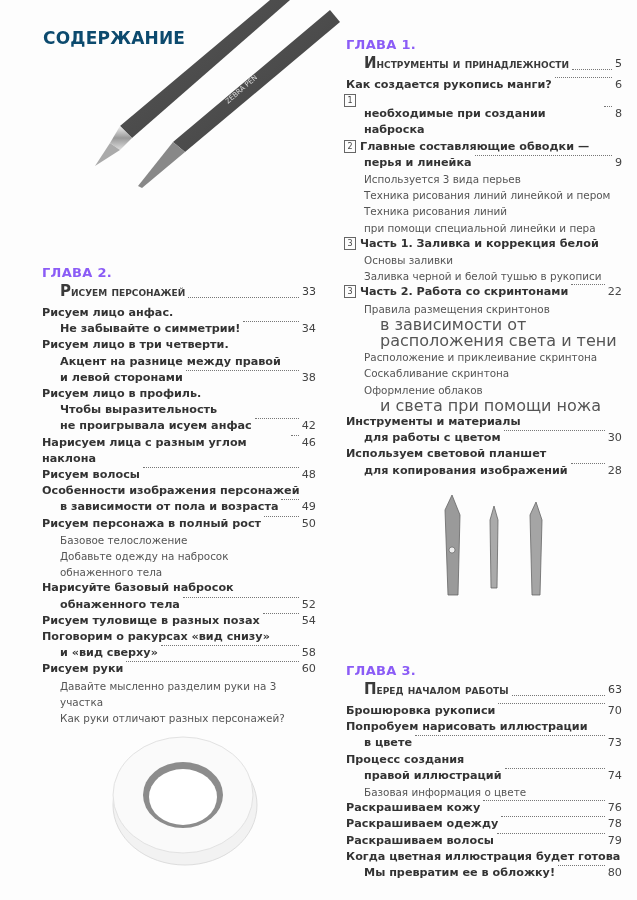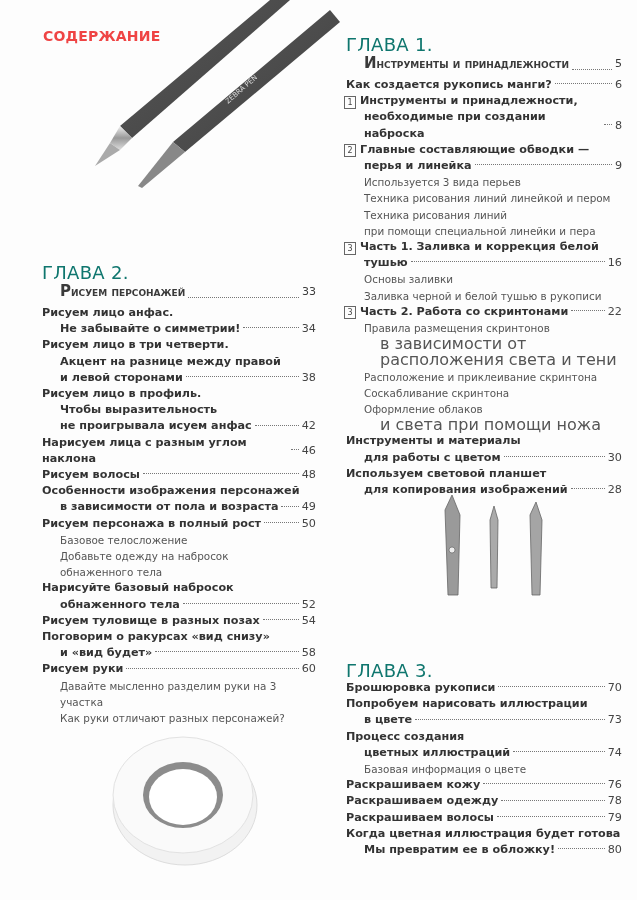--- a/index.html
+++ b/index.html
@@ -1,30 +1,30 @@
 <!DOCTYPE html>
 <html><head>
 <meta charset="utf-8">
 <style>
   html, body { margin:0; padding:0; background:#ffffff; }
   body { width:637px; height:900px; position:relative; overflow:hidden;
          font-family:"DejaVu Sans", "Liberation Sans", sans-serif; color:#333; }
   .page { position:absolute; inset:0; background:#fdfdfd; }
-  .title { position:absolute; left:43px; top:28px; font-size:14px; font-weight:bold;
-           color:#ef4444; letter-spacing:0.2px; font-family:"DejaVu Sans", sans-serif; }
+  .title { position:absolute; left:43px; top:28px; font-size:17px; font-weight:bold;
+           color:#0c4a6e; letter-spacing:0.2px; font-family:"DejaVu Sans", sans-serif; }
   .col { position:absolute; font-size:11.2px; line-height:16.2px; }
   .col-right { left:346px; width:276px; top:36px; }
   .col-left { left:42px; width:274px; top:264px; }
   .col-r3 { left:346px; width:276px; top:662px; }
 
-  .chap-num { font-weight:normal; font-size:18px; color:#0f766e; line-height:18px; letter-spacing:0.3px; }
+  .chap-num { font-weight:bold; font-size:13px; color:#8b5cf6; line-height:18px; letter-spacing:0.3px; }
   .chap-title { display:flex; align-items:flex-end; padding-left:18px; font-weight:bold; color:#3a3a3a;
                 font-variant:small-caps; font-size:12.5px; line-height:18px; margin-bottom:4px; }
   .chap-title .cap { font-size:15px; }
-  .row { display:flex; align-items:center; }
+  .row { display:flex; align-items:flex-start; }
   .row.b { font-weight:bold; color:#333; }
   .row.sub { color:#555; font-size:10.4px; padding-left:18px; }
   .row.sub2 { color:#555; font-size:16px; padding-left:34px; }
   .row.ind { padding-left:18px; }
   .row .dots { flex:1; border-bottom:1.5px dotted #777; margin:0 3px 3px 3px; min-width:8px; }
   .row .pg { font-weight:normal; color:#444; }
   .badge { display:inline-block; width:10px; height:11px; border:1px solid #666; font-size:8px; line-height:11px;
            text-align:center; color:#444; font-weight:normal; margin-right:4px; flex:none; position:relative; top:1px; }
   .badge-row { margin-left:-2px; }
   .art { position:absolute; }
@@ -66,21 +66,20 @@
       <span class="pg" style="font-weight:normal;font-variant:normal;font-size:11px;">5</span>
     </div>
     <div class="entries">
         <div class="row b">
           <span>Как создается рукопись манги?</span>
           <span class="dots"></span>
           <span class="pg">6</span>
         </div>
         <div class="row b badge-row">
           <span class="badge">1</span>
-          <span>Инструменты и принадлежности,</span>
         </div>
         <div class="row b ind">
           <span>необходимые при создании наброска</span>
           <span class="dots"></span>
           <span class="pg">8</span>
         </div>
         <div class="row b badge-row">
           <span class="badge">2</span>
           <span>Главные составляющие обводки —</span>
         </div>
@@ -97,25 +96,20 @@
         </div>
         <div class="row sub">
           <span>Техника рисования линий</span>
         </div>
         <div class="row sub">
           <span>при помощи специальной линейки и пера</span>
         </div>
         <div class="row b badge-row">
           <span class="badge">3</span>
           <span>Часть 1. Заливка и коррекция белой</span>
-        </div>
-        <div class="row b ind">
-          <span>тушью</span>
-          <span class="dots"></span>
-          <span class="pg">16</span>
         </div>
         <div class="row sub">
           <span>Основы заливки</span>
         </div>
         <div class="row sub">
           <span>Заливка черной и белой тушью в рукописи</span>
         </div>
         <div class="row b badge-row">
           <span class="badge">3</span>
           <span>Часть 2. Работа со скринтонами</span>
@@ -246,21 +240,21 @@
         </div>
         <div class="row b">
           <span>Рисуем туловище в разных позах</span>
           <span class="dots"></span>
           <span class="pg">54</span>
         </div>
         <div class="row b">
           <span>Поговорим о ракурсах «вид снизу»</span>
         </div>
         <div class="row b ind">
-          <span>и «вид будет»</span>
+          <span>и «вид сверху»</span>
           <span class="dots"></span>
           <span class="pg">58</span>
         </div>
         <div class="row b">
           <span>Рисуем руки</span>
           <span class="dots"></span>
           <span class="pg">60</span>
         </div>
         <div class="row sub">
           <span>Давайте мысленно разделим руки на 3 участка</span>
@@ -273,39 +267,44 @@
 
   <svg class="art" style="left:105px;top:725px;width:160px;height:150px;" viewBox="0 0 160 150">
     <ellipse cx="80" cy="80" rx="72" ry="60" fill="#f2f2f2" stroke="#ddd" stroke-width="1"></ellipse>
     <ellipse cx="78" cy="70" rx="70" ry="58" fill="#fafafa" stroke="#e2e2e2" stroke-width="1"></ellipse>
     <ellipse cx="78" cy="70" rx="40" ry="33" fill="#8c8c8c"></ellipse>
     <ellipse cx="78" cy="72" rx="34" ry="28" fill="#ffffff"></ellipse>
   </svg>
 
   <div class="col col-r3">
     <div class="chap-num">ГЛАВА 3.</div>
+    <div class="chap-title">
+      <span><span class="cap">П</span><span>еред началом работы</span></span>
+      <span class="dots" style="flex:1;border-bottom:1.5px dotted #777;margin:0 3px 3px 3px;"></span>
+      <span class="pg" style="font-weight:normal;font-variant:normal;font-size:11px;">63</span>
+    </div>
     <div class="entries">
         <div class="row b">
           <span>Брошюровка рукописи</span>
           <span class="dots"></span>
           <span class="pg">70</span>
         </div>
         <div class="row b">
           <span>Попробуем нарисовать иллюстрации</span>
         </div>
         <div class="row b ind">
           <span>в цвете</span>
           <span class="dots"></span>
           <span class="pg">73</span>
         </div>
         <div class="row b">
           <span>Процесс создания</span>
         </div>
         <div class="row b ind">
-          <span>цветных иллюстраций</span>
+          <span>правой иллюстраций</span>
           <span class="dots"></span>
           <span class="pg">74</span>
         </div>
         <div class="row sub">
           <span>Базовая информация о цвете</span>
         </div>
         <div class="row b">
           <span>Раскрашиваем кожу</span>
           <span class="dots"></span>
           <span class="pg">76</span>

